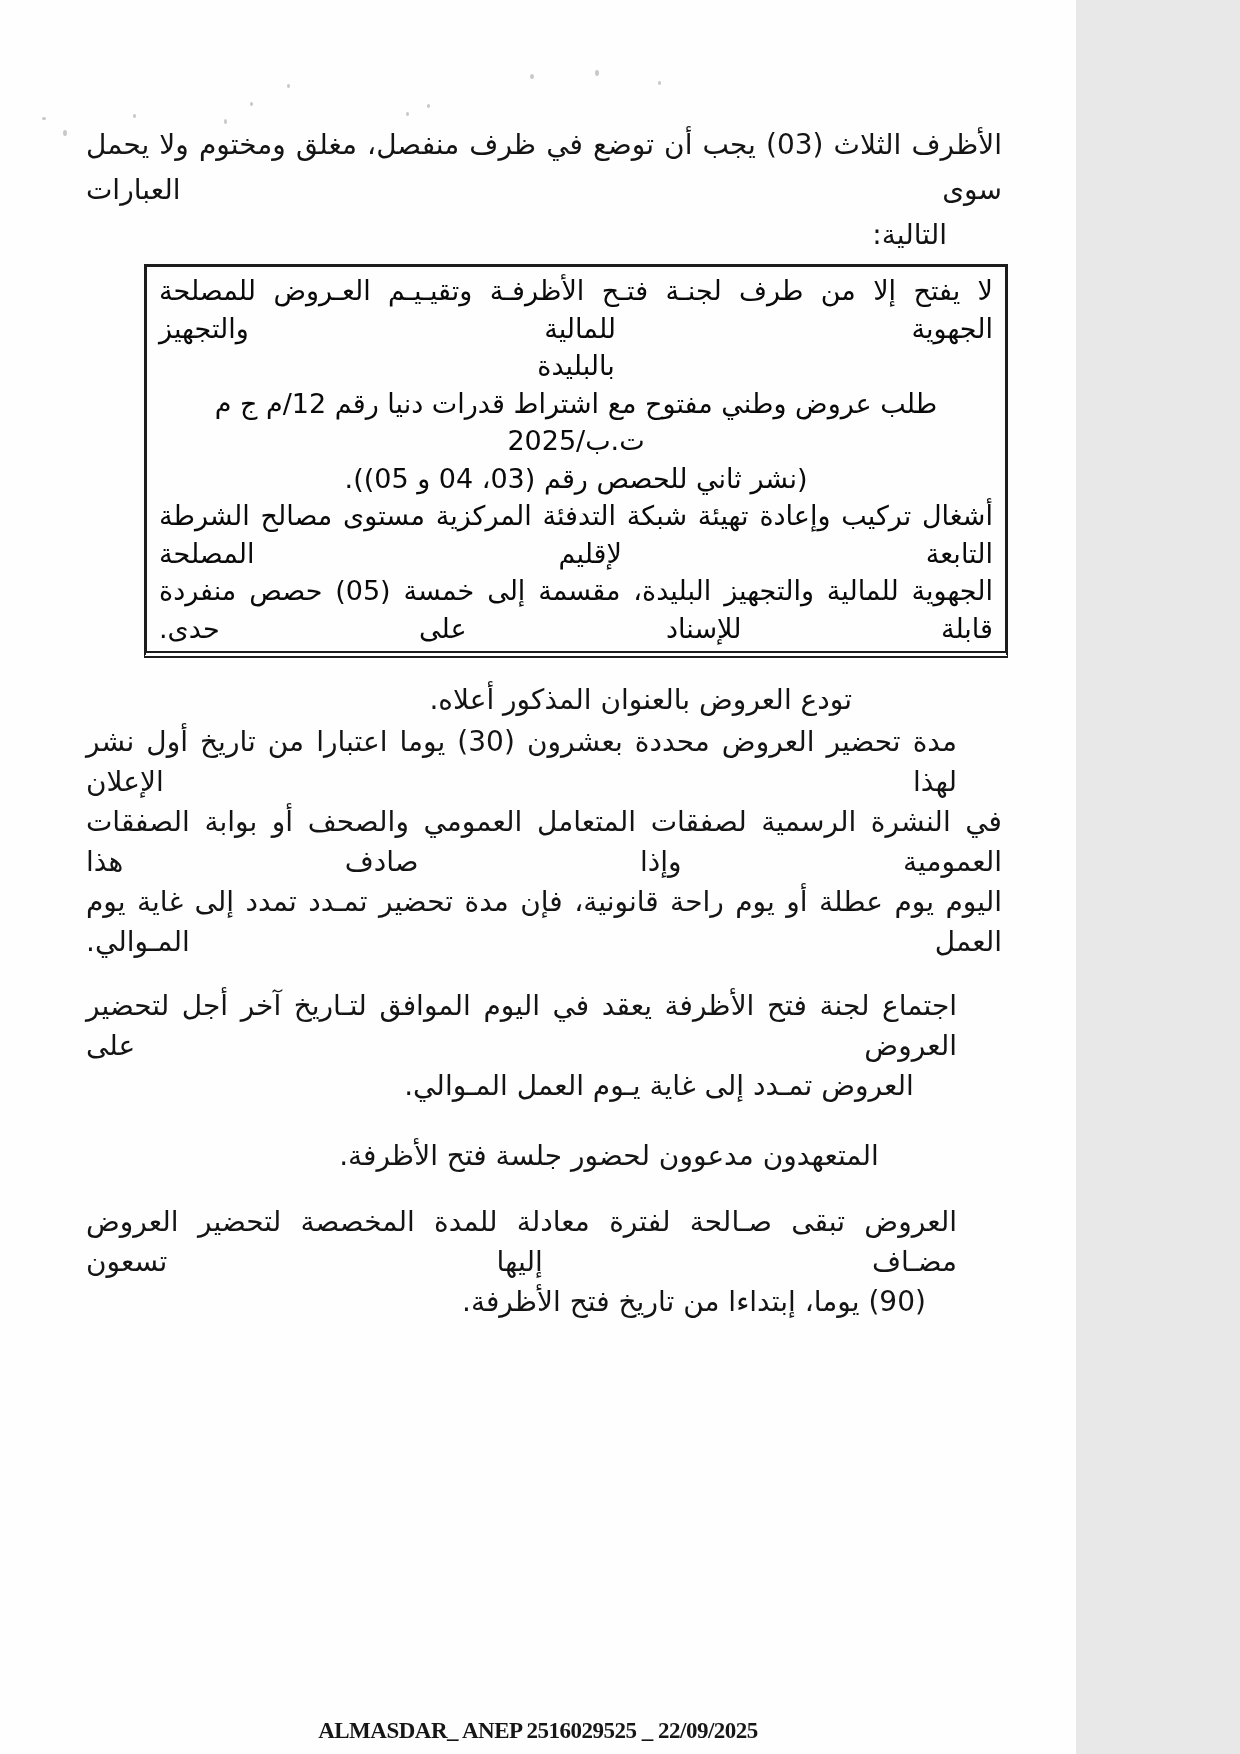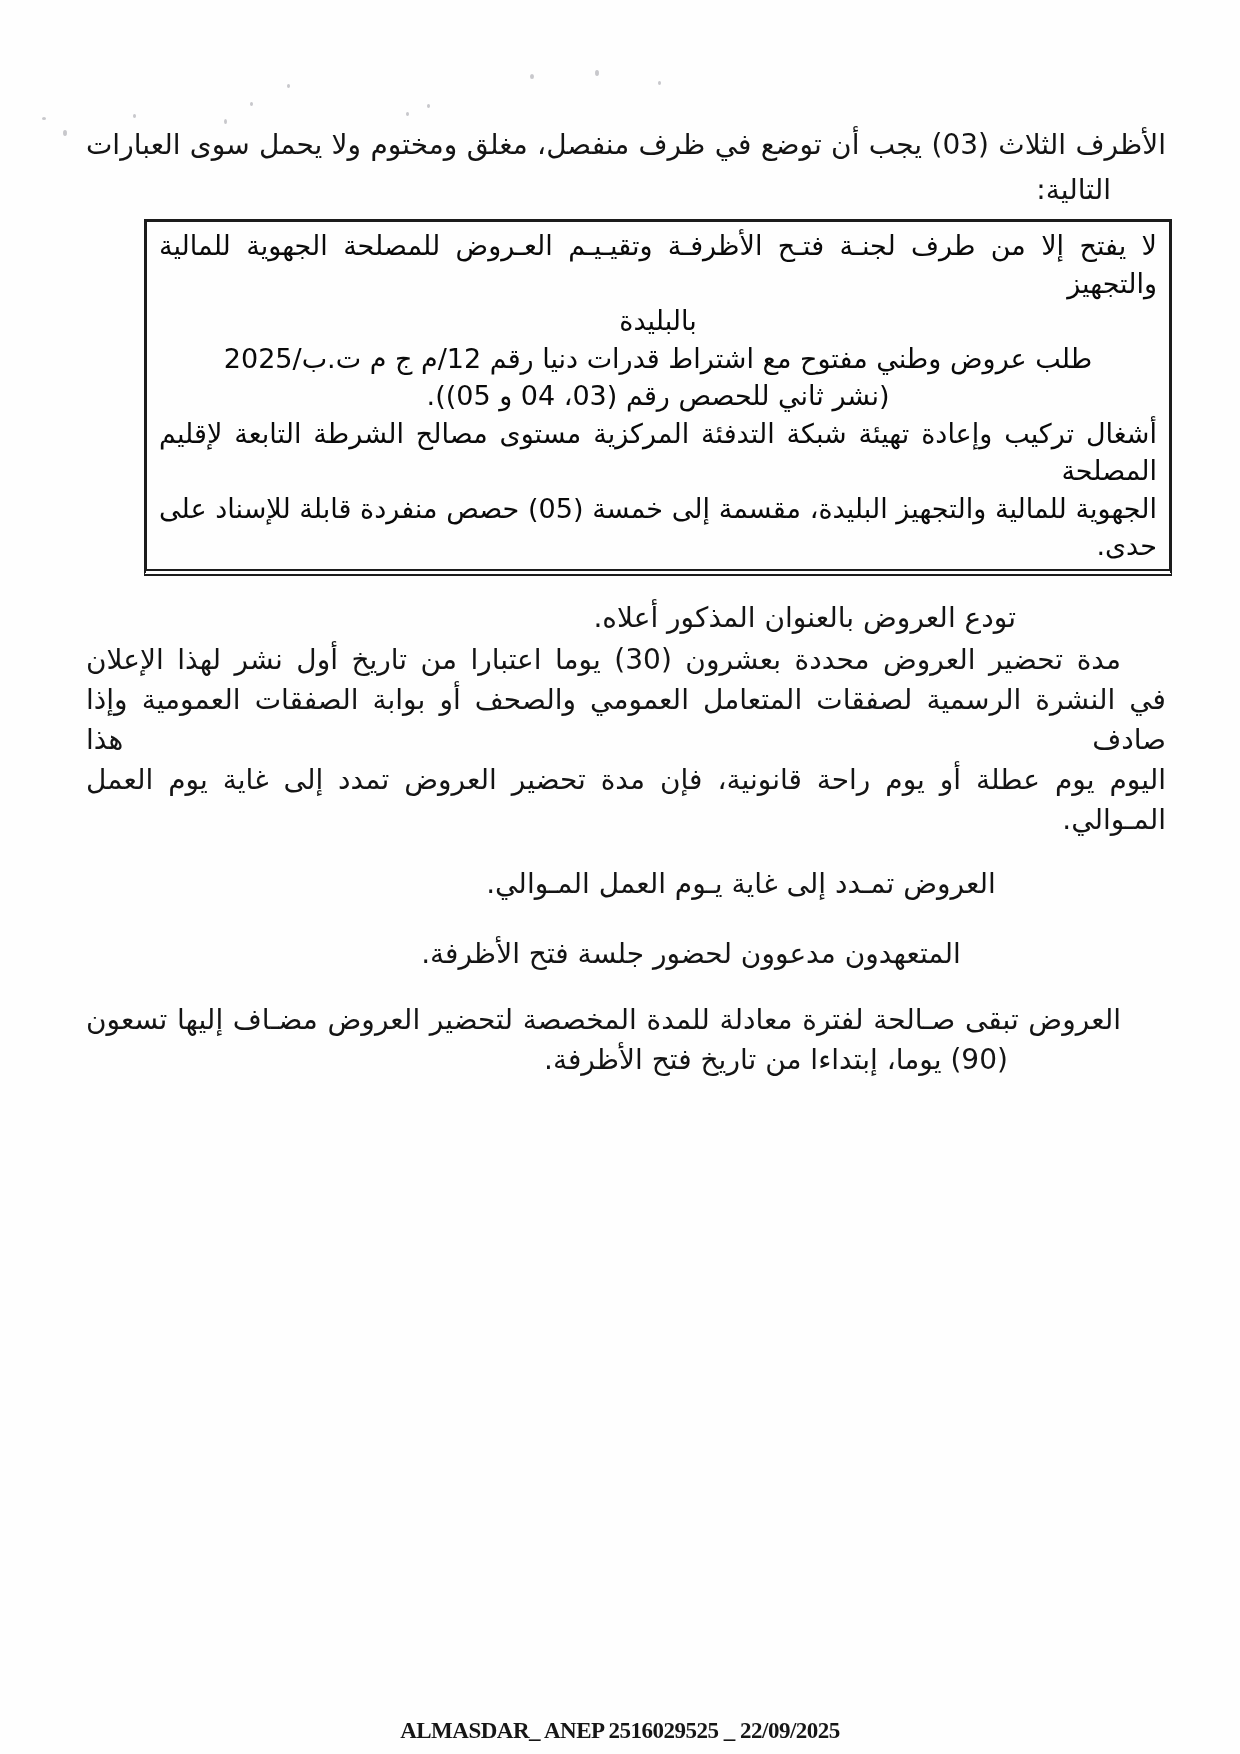--- a/index.html
+++ b/index.html
@@ -1,18 +1,18 @@
 <!DOCTYPE html>
 <html lang="ar"><head>
 <meta charset="utf-8">
 <style>
   html,body{margin:0;padding:0;background:#e8e8e8;}
   .page{
     position:relative;
-    width:1240px;height:1754px;
+    width:1076px;height:1754px;
     background:#fefefe;
     overflow:hidden;
     font-family:"DejaVu Sans",sans-serif;
     color:#141414;
   }
   .content{
     direction:rtl;
     margin:122px 74px 0 86px; 
   }
   .line{
@@ -94,23 +94,24 @@
         <div class="line a-justify bold">الجهوية للمالية والتجهيز البليدة، مقسمة إلى خمسة (05) حصص منفردة قابلة للإسناد على حدى.</div>
       </div>
 
     <div id="paras">
         <div class="para" style="margin-top: 22px;">
           <div class="line a-right" style="padding-right: 150px; text-align: right;">تودع العروض بالعنوان المذكور أعلاه.</div>
         </div>
         <div class="para" style="margin-top: 2px;">
           <div class="line a-justify" style="padding-right: 45px;"><span>مدة تحضير العروض محددة </span><span class="bold">بعشرون (30)</span><span> يوما اعتبارا من تاريخ أول نشر لهذا الإعلان</span></div>
           <div class="line a-justify">في النشرة الرسمية لصفقات المتعامل العمومي والصحف أو بوابة الصفقات العمومية وإذا صادف هذا</div>
-          <div class="line a-justify">اليوم يوم عطلة أو يوم راحة قانونية، فإن مدة تحضير العروض تمدد إلى غاية يوم العمل المـوالي.</div>
+          <div class="line a-justify">اليوم يوم عطلة أو يوم راحة قانونية، فإن مدة تحضير تمـدد تمدد إلى غاية يوم العمل المـوالي.</div>
         </div>
         <div class="para" style="margin-top: 24px;">
+          <div class="line a-justify" style="padding-right: 45px;">اجتماع لجنة فتح الأظرفة يعقد في اليوم الموافق لتـاريخ آخر أجل لتحضير العروض على</div>
           <div class="line a-center" style="position: relative; right: -115px;">العروض تمـدد إلى غاية يـوم العمل المـوالي.</div>
         </div>
         <div class="para" style="margin-top: 30px;">
           <div class="line a-center" style="position: relative; right: -65px;">المتعهدون مدعوون لحضور جلسة فتح الأظرفة.</div>
         </div>
         <div class="para" style="margin-top: 26px;">
           <div class="line a-justify" style="padding-right: 45px;">العروض تبقى صـالحة لفترة معادلة للمدة المخصصة لتحضير العروض مضـاف إليها تسعون</div>
           <div class="line a-center" style="position: relative; right: -150px;">(90) يوما، إبتداءا من تاريخ فتح الأظرفة.</div>
         </div>
       </div>

